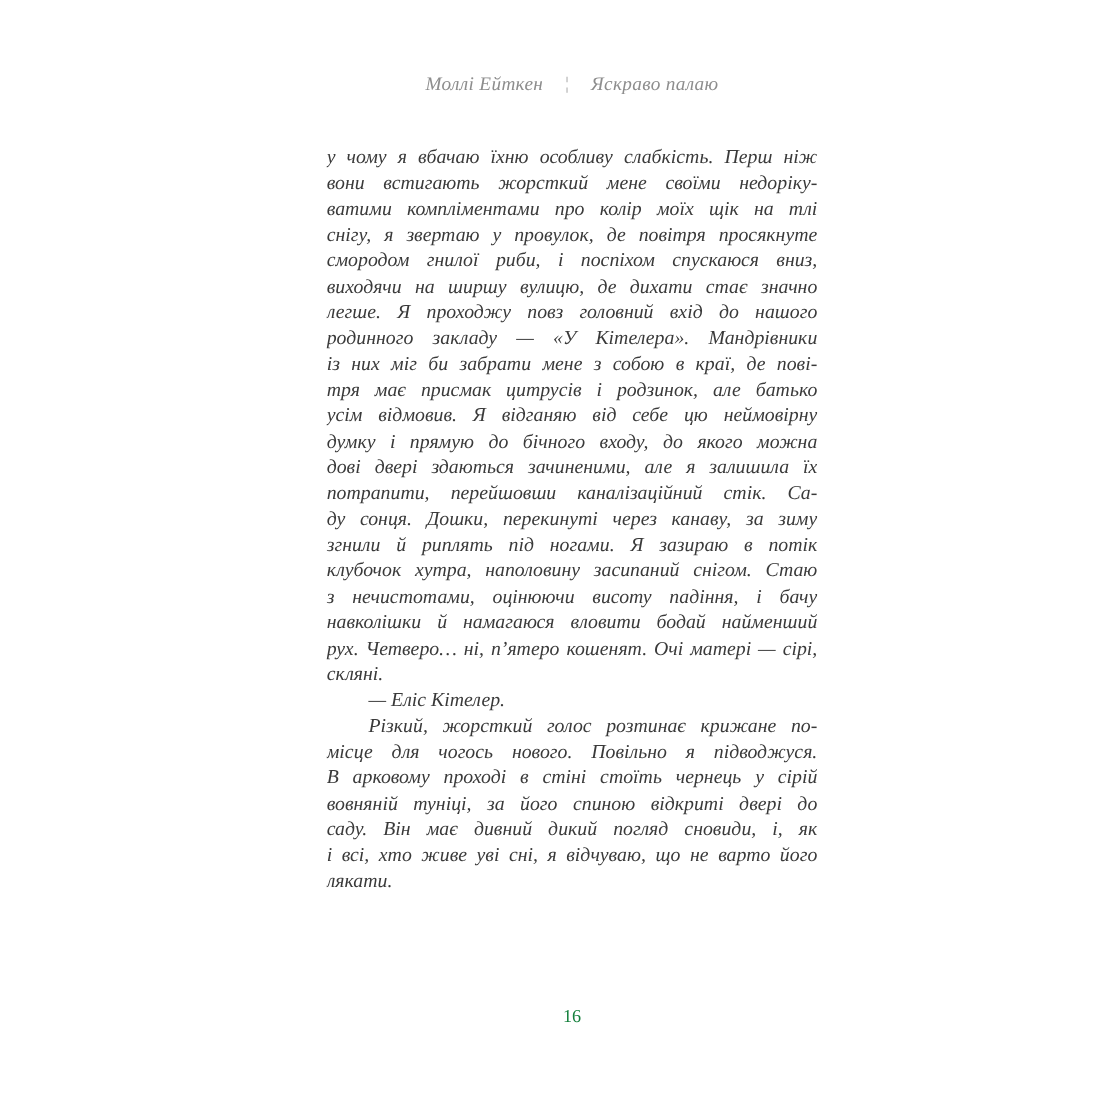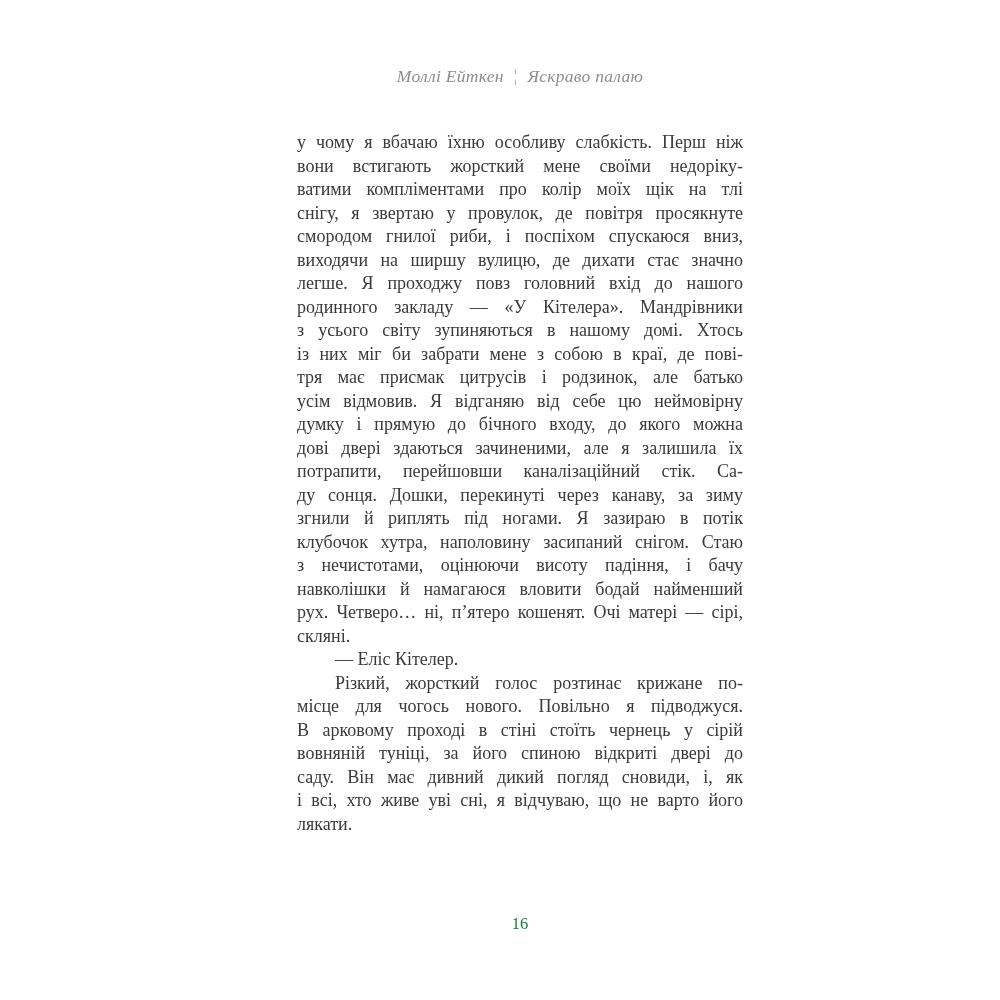--- a/index.html
+++ b/index.html
@@ -16,41 +16,42 @@
     overflow: hidden;
   }
   .running-head {
     position: absolute;
     top: 66px;
     left: 297px;
     width: 446px;
     display: flex;
     justify-content: center;
     align-items: baseline;
-    gap: 10px;
+    gap: 20px;
     font-style: italic;
     font-size: 17.5px;
     color: #8d8d8d;
     letter-spacing: 0.3px;
   }
   .running-head .sep {
     font-style: normal;
     font-size: 16px;
     color: #a0a0a0;
     position: relative;
     top: -1px;
   }
   .body-column {
     position: absolute;
     top: 131px;
     left: 297px;
     width: 446px;
     font-size: 18px;
     line-height: 23.5px;
     color: #3a3a3a;
+    font-style: italic;
   }
   .line {
     height: 23.5px;
     overflow: hidden;
     text-align: left;
   }
   .line.j {
     text-align: justify;
     text-align-last: justify;
   }
@@ -80,21 +81,20 @@
 
   <div class="body-column">
       <div class="line j">у чому я вбачаю їхню особливу слабкість. Перш ніж</div>
       <div class="line j">вони встигають жорсткий мене своїми недоріку-</div>
       <div class="line j">ватими компліментами про колір моїх щік на тлі</div>
       <div class="line j">снігу, я звертаю у провулок, де повітря просякнуте</div>
       <div class="line j">смородом гнилої риби, і поспіхом спускаюся вниз,</div>
       <div class="line j">виходячи на ширшу вулицю, де дихати стає значно</div>
       <div class="line j">легше. Я проходжу повз головний вхід до нашого</div>
       <div class="line j">родинного закладу — «У Кітелера». Мандрівники</div>
-      <div class="line j">з усього світу зупиняються в нашому домі. Хтось</div>
       <div class="line j">із них міг би забрати мене з собою в краї, де пові-</div>
       <div class="line j">тря має присмак цитрусів і родзинок, але батько</div>
       <div class="line j">усім відмовив. Я відганяю від себе цю неймовірну</div>
       <div class="line j">думку і прямую до бічного входу, до якого можна</div>
       <div class="line j">дові двері здаються зачиненими, але я залишила їх</div>
       <div class="line j">потрапити, перейшовши каналізаційний стік. Са-</div>
       <div class="line j">ду сонця. Дошки, перекинуті через канаву, за зиму</div>
       <div class="line j">згнили й риплять під ногами. Я зазираю в потік</div>
       <div class="line j">клубочок хутра, наполовину засипаний снігом. Стаю</div>
       <div class="line j">з нечистотами, оцінюючи висоту падіння, і бачу</div>

